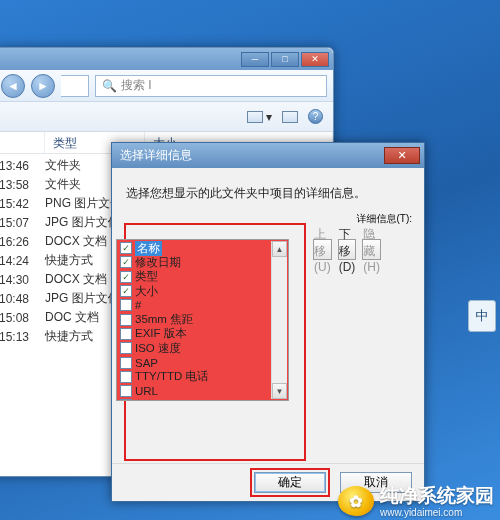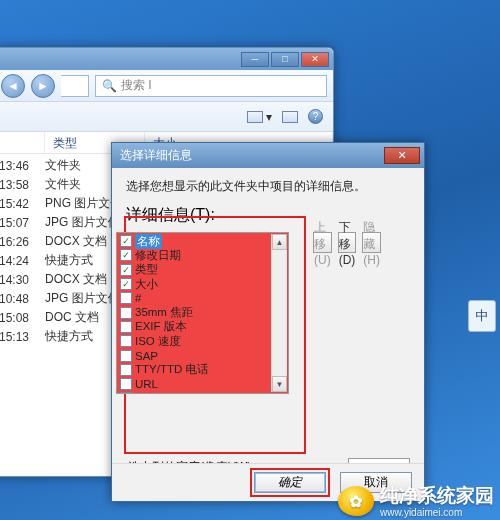--- a/index.html
+++ b/index.html
@@ -77,23 +77,23 @@
   .dialog .dtitlebar{
     height:25px;
     background: linear-gradient(#8eb6de,#5f8ec0);
     display:flex; align-items:center; justify-content:space-between;
     padding:0 4px 0 8px; color:#fff; font-size:12px;
   }
   .dclose{
     width:36px;height:17px;background:linear-gradient(#d96a5e,#b9412f);
     border:1px solid #7a2a1e;color:#fff;display:flex;align-items:center;justify-content:center;font-size:11px;
   }
-  .dbody{ flex:1; background:#f1f1f1; padding:10px 12px 8px 14px; position:relative;}
+  .dbody{ flex:1; background:#f1f1f1; padding:10px 12px 8px 14px; position:relative;margin-top:7px;}
   .instruct{ font-size:12px; color:#222; margin-bottom:10px;}
-  .listlabel{ font-size:16px; margin-bottom:3px;}
+  .listlabel{ font-size:10px; margin-bottom:3px;text-align:right;}
   .redbox1{
     position:absolute; left:12px; top:48px; width:182px; height:238px;
     border:2px solid #e02020; pointer-events:none;
   }
   .checklist{
     position:absolute; left:4px; top:64px; width:173px; height:162px;
     background:#ef4444; border:1px solid #9c9c9c; overflow:hidden;
   }
   .clscroll{
     position:absolute; right:1px; top:1px; bottom:1px; width:16px;
@@ -112,21 +112,21 @@
     font-size:12px; color:#333; display:flex; align-items:center; justify-content:center;
   }
   .dlgbtn.disabled{ color:#9a9a9a;}
   .widthrow{ position:absolute; left:16px; top:290px; right:14px; display:flex; align-items:center; justify-content:space-between; font-size:12px;}
   .widthinput{ width:62px; height:19px; border:1px solid #9c9c9c; background:#fff; text-align:right; padding:0 6px; font-size:12px;}
   .dfooter{
     height:38px; background:#f1f1f1; border-top:1px solid #dcdcdc;
     display:flex; align-items:center; justify-content:flex-end; padding:0 12px; gap:10px;
     position:relative;
   }
-  .okwrap{ border:2px solid #e02020; padding:2px;font-style:italic;}
+  .okwrap{ border:2px solid #e02020; padding:2px;}
   .okbtn,.cancelbtn{
     width:72px;height:21px;border:1px solid #7a98b8;
     background:linear-gradient(#fdfdfd,#e6e6e6);
     font-size:12px;display:flex;align-items:center;justify-content:center;
   }
   .okbtn{ box-shadow: inset 0 0 0 1px #8fc0ef;}
   
   .watermark{
     position:absolute; right:6px; bottom:2px; display:flex; align-items:center; gap:6px;
     color:#fff; font-size:12px; text-shadow:0 1px 2px rgba(0,0,0,.4);

